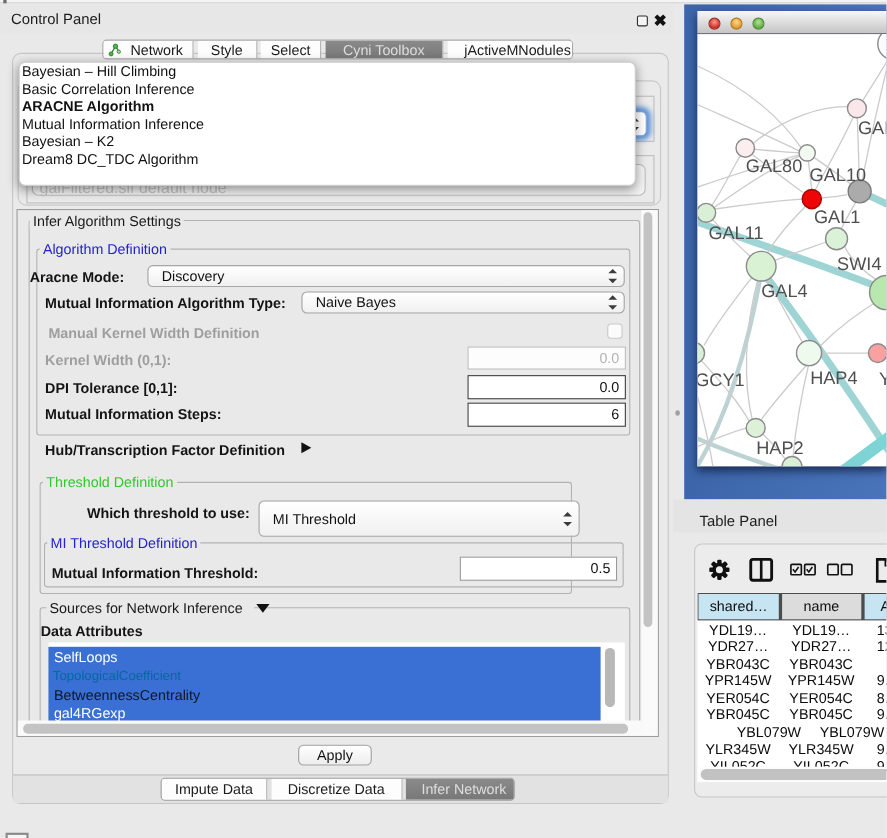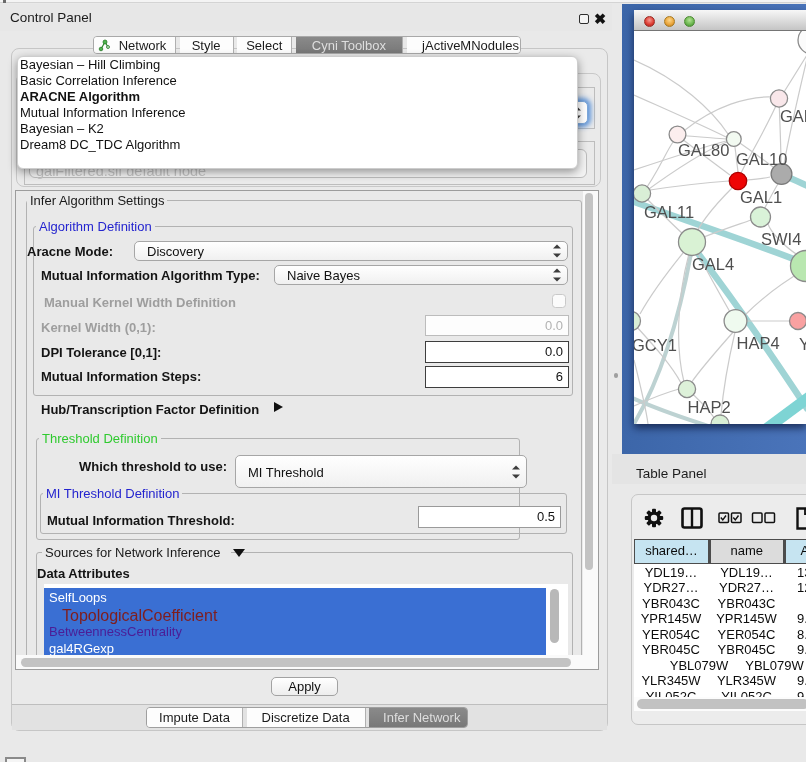--- a/index.html
+++ b/index.html
@@ -88,22 +88,22 @@
   <div class="fld" style="left:402px;top:315px;width:143px;height:22px;line-height:20px;border:1px solid #9a9a9a;">0.5</div>
 
   <div class="grp" style="left:20px;top:361px;width:537px;height:200px;">
       <span style="left:5px;">Sources for Network Inference &nbsp;</span>
     </div>
   <div class="abs" style="left:217px;top:358px;width:0;height:0;border-top:8px solid #111;border-left:6.5px solid transparent;border-right:6.5px solid transparent;z-index:3;"></div>
   <div class="lb" style="left:21px;top:375px;font-size:13px;">Data Attributes</div>
   <div class="abs" style="left:28px;top:393px;width:524px;height:72px;background:#fff;">
     <div class="abs" style="left:0;top:4px;width:502px;height:68px;background:#3a6fd3;"></div>
     <div class="abs" style="left:5px;top:6px;font-size:13px;color:#fff;">SelfLoops</div>
-    <div class="abs" style="left:18px;top:23px;font-size:16px;color:#7f1d1d;">TopologicalCoefficient</div>
-    <div class="abs" style="left:5px;top:40px;font-size:13px;color:#4c1d95;">BetweennessCentrality</div>
+    <div class="abs" style="left:4px;top:23px;font-size:12px;color:#0369a1;">TopologicalCoefficient</div>
+    <div class="abs" style="left:5px;top:40px;font-size:13px;color:#0f172a;">BetweennessCentrality</div>
     <div class="abs" style="left:5px;top:57px;font-size:13px;color:#fff;">gal4RGexp</div>
     <div class="abs" style="left:506px;top:5px;width:9px;height:54px;background:#b8b8b8;border-radius:4.5px;"></div>
   </div>
 
   <div class="abs" style="left:567px;top:0;width:15px;height:478px;background:#fafafa;"></div>
   <div class="abs" style="left:568.5px;top:2px;width:8px;height:377px;background:#c3c3c3;border-radius:4px;"></div>
   <div class="abs" style="left:0;top:464px;width:567px;height:14px;background:#fafafa;"></div>
   <div class="abs" style="left:5px;top:467px;width:550px;height:9px;background:#c3c3c3;border-radius:4.5px;"></div>
 </div>
 

